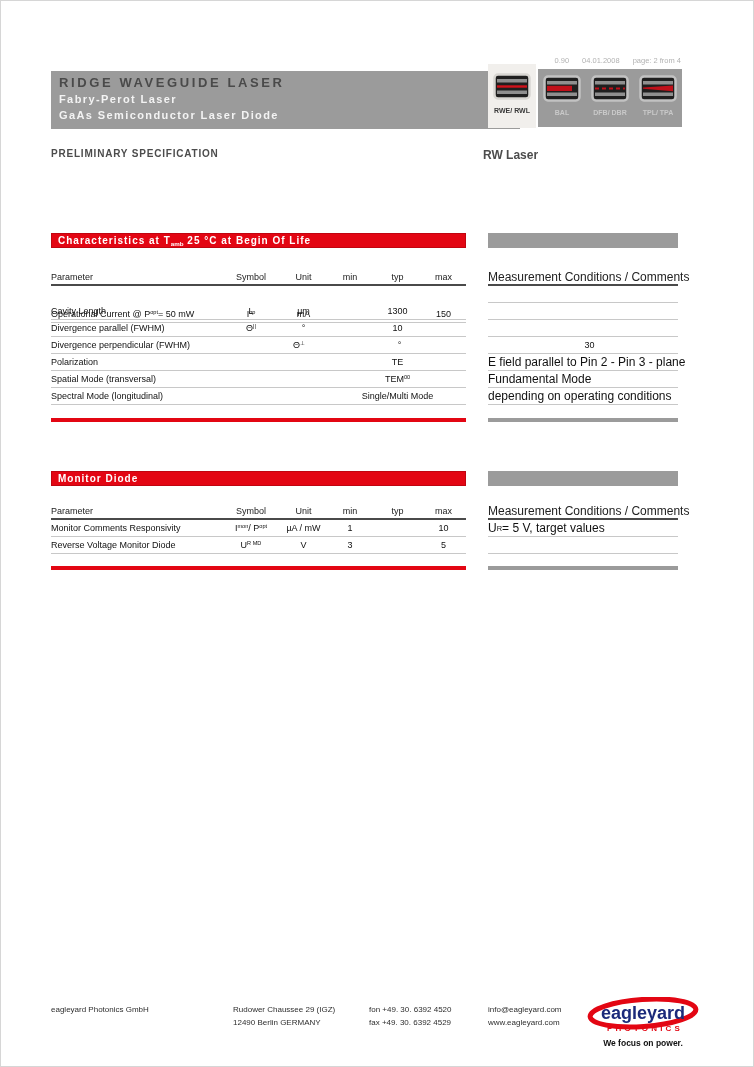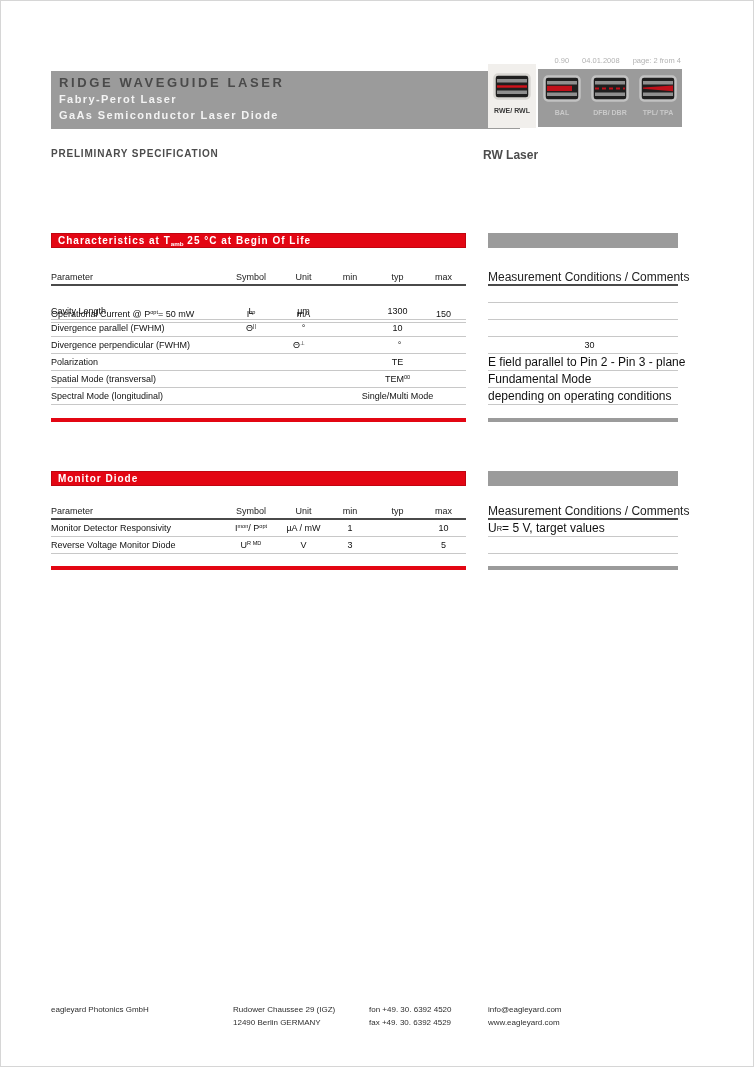--- a/index.html
+++ b/index.html
@@ -220,21 +220,21 @@
     <div class="c param">Parameter</div>
     <div class="c">Symbol</div>
     <div class="c">Unit</div>
     <div class="c">min</div>
     <div class="c">typ</div>
     <div class="c">max</div>
   </div>
   <div class="crow chead" style="top:502px;">Measurement Conditions / Comments</div>
 
   <div class="trow" style="top:519px;">
-    <div class="c param">Monitor Detector Responsivity</div>
+    <div class="c param">Monitor Comments Responsivity</div>
     <div class="c">I<sub>mon</sub> / P<sub>opt</sub></div>
     <div class="c">µA / mW</div>
     <div class="c">1</div>
     <div class="c"></div>
     <div class="c">10</div>
   </div>
   <div class="crow" style="top:519px;">U<sub>R</sub> = 5 V, target values</div>
 
   <div class="trow" style="top:536px;">
     <div class="c param">Reverse Voltage Monitor Diode</div>
@@ -256,14 +256,22 @@
   </div>
   <div class="foot" style="left:368px;">
     <div>fon +49. 30. 6392 4520</div>
     <div>fax +49. 30. 6392 4529</div>
   </div>
   <div class="foot" style="left:487px;">
     <div>info@eagleyard.com</div>
     <div>www.eagleyard.com</div>
   </div>
 
+  <div class="logo-wrap">
+    <svg width="118" height="55" viewBox="0 0 118 55">
+      <ellipse cx="57" cy="16" rx="53" ry="13.5" fill="none" stroke="#e30613" stroke-width="5" transform="rotate(-4 57 16)"></ellipse>
+      <text x="57" y="22" text-anchor="middle" font-family="Liberation Sans, sans-serif" font-size="18" font-weight="bold" fill="#1b2a7b">eagleyard</text>
+      <text x="59" y="34" text-anchor="middle" font-family="Liberation Sans, sans-serif" font-size="8" font-weight="bold" letter-spacing="3.2" fill="#e30613">PHOTONICS</text>
+      <text x="57" y="49" text-anchor="middle" font-family="Liberation Sans, sans-serif" font-size="8.5" font-weight="bold" fill="#111">We focus on power.</text>
+    </svg>
+  </div>
 
 </div>
 
 </body></html>

